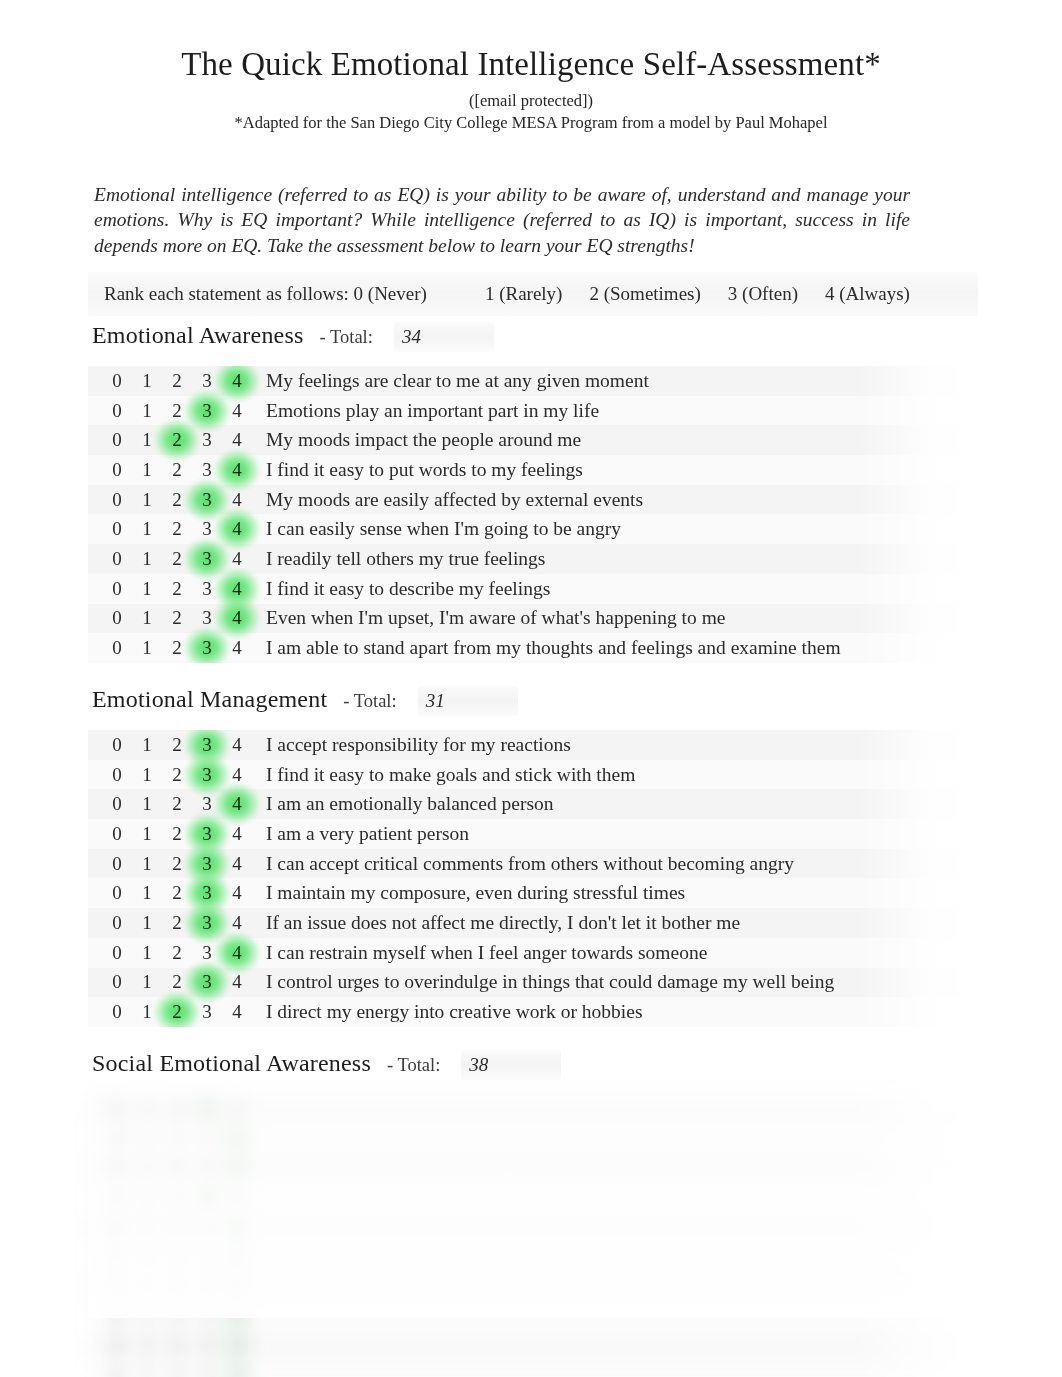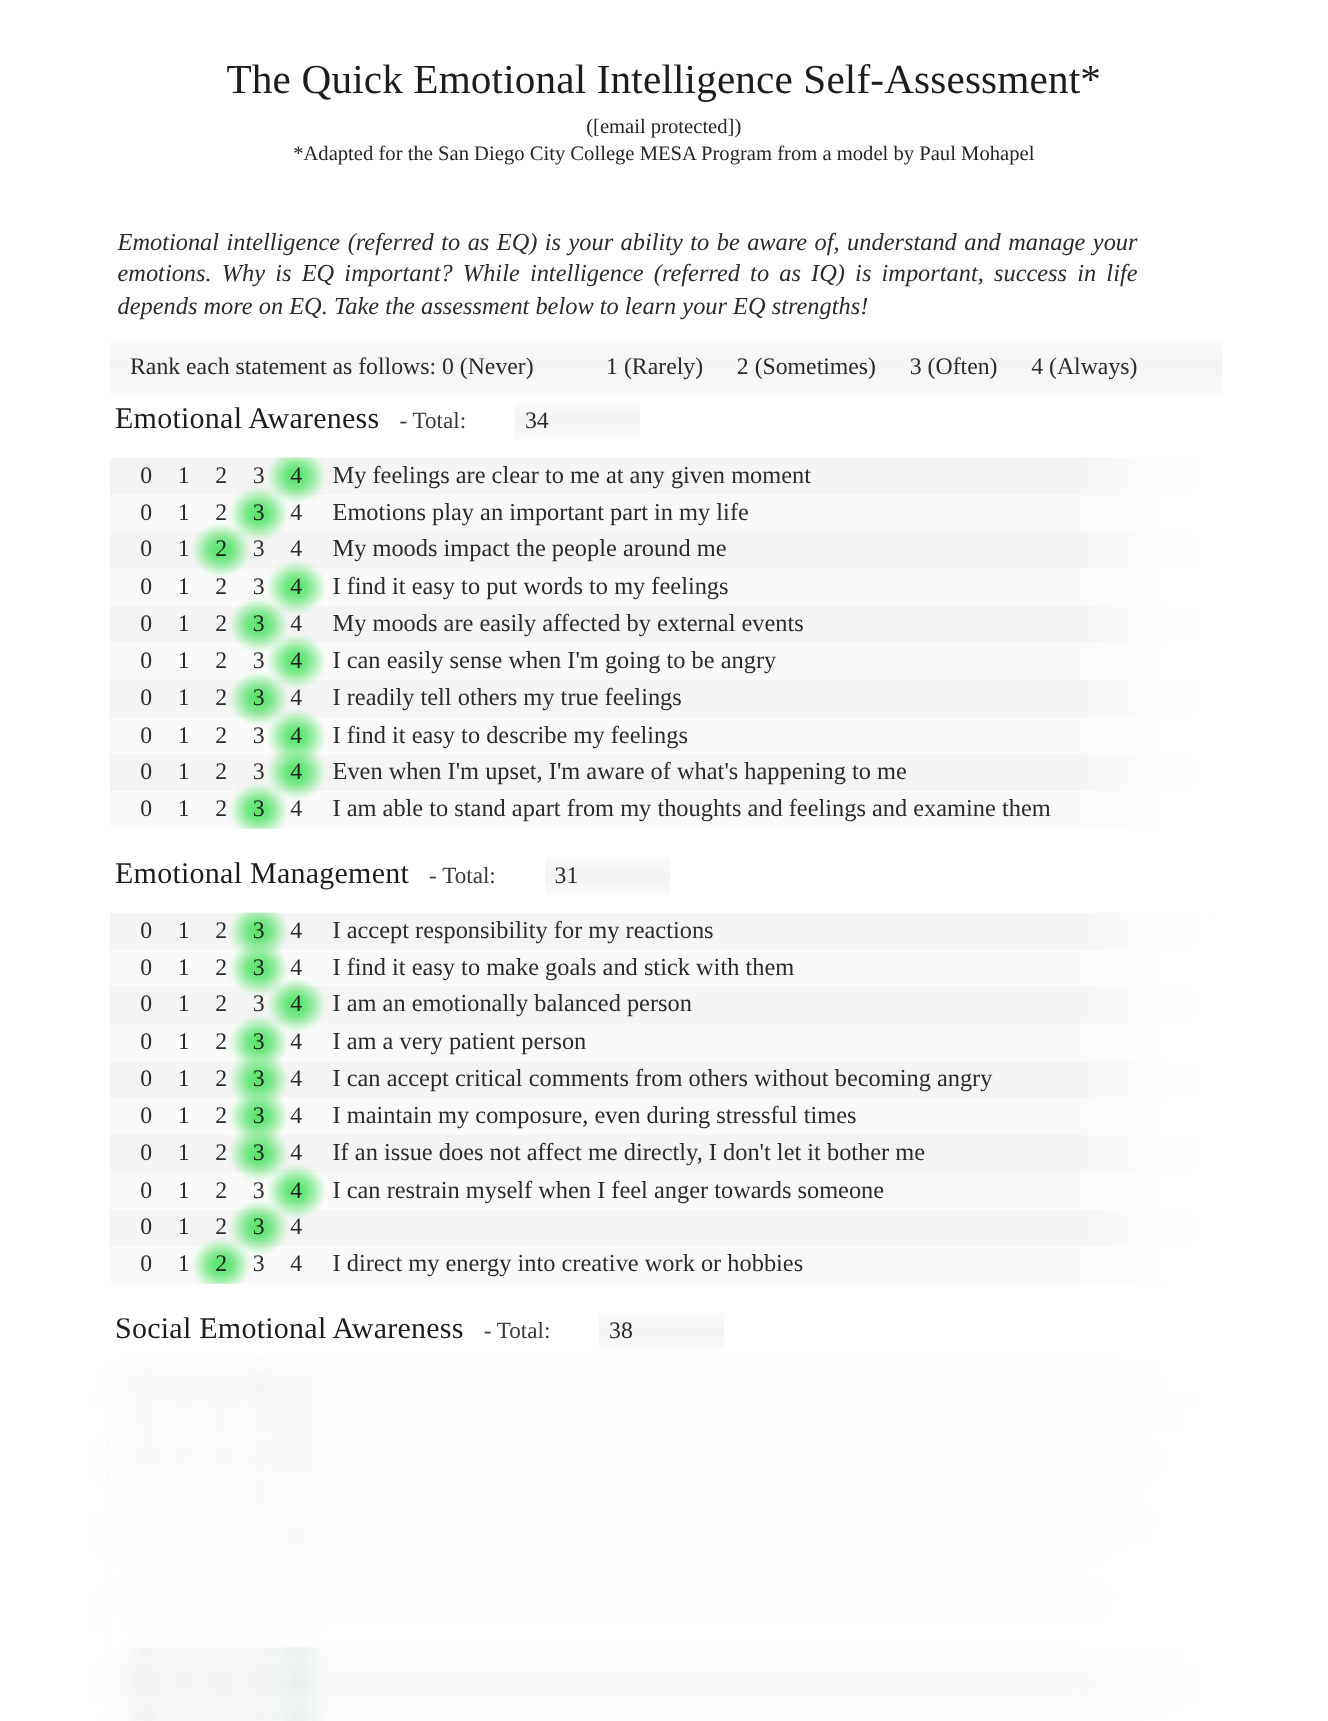--- a/index.html
+++ b/index.html
@@ -76,26 +76,27 @@
     letter-spacing:.2px;
   }
   .sec-totlabel{
     font-size:18.5px;
     color:#3a3a3a;
     margin-left:16px;
   }
   .sec-totval{
     font-size:19px;
     color:#2b2b2b;
-    margin-left:39px;
+    margin-left:21px;
     display:inline-block;
     min-width:86px;
     padding:4px 6px 4px 8px;
     border-radius:2px;
     background:linear-gradient(180deg,#fbfbfb 0%,#f3f3f3 50%,#fbfbfb 100%);
+    font-style:italic;
   }
 
   
   .items{
     position:absolute;left:88px;
     width:890px;
     background:#ffffff;
     border-radius:2px;
     overflow:hidden;
   }
@@ -396,20 +397,21 @@
           <div class="stmt">I can restrain myself when I feel anger towards someone</div>
         </div>
         <div class="row alt">
           <div class="scale">
             <span class="num">0</span>
             <span class="num">1</span>
             <span class="num">2</span>
             <span class="num sel">3</span>
             <span class="num">4</span>
           </div>
+          <div class="stmt">I control urges to overindulge in things that could damage my well being</div>
         </div>
         <div class="row alt2">
           <div class="scale">
             <span class="num">0</span>
             <span class="num">1</span>
             <span class="num sel">2</span>
             <span class="num">3</span>
             <span class="num">4</span>
           </div>
           <div class="stmt">I direct my energy into creative work or hobbies</div>

